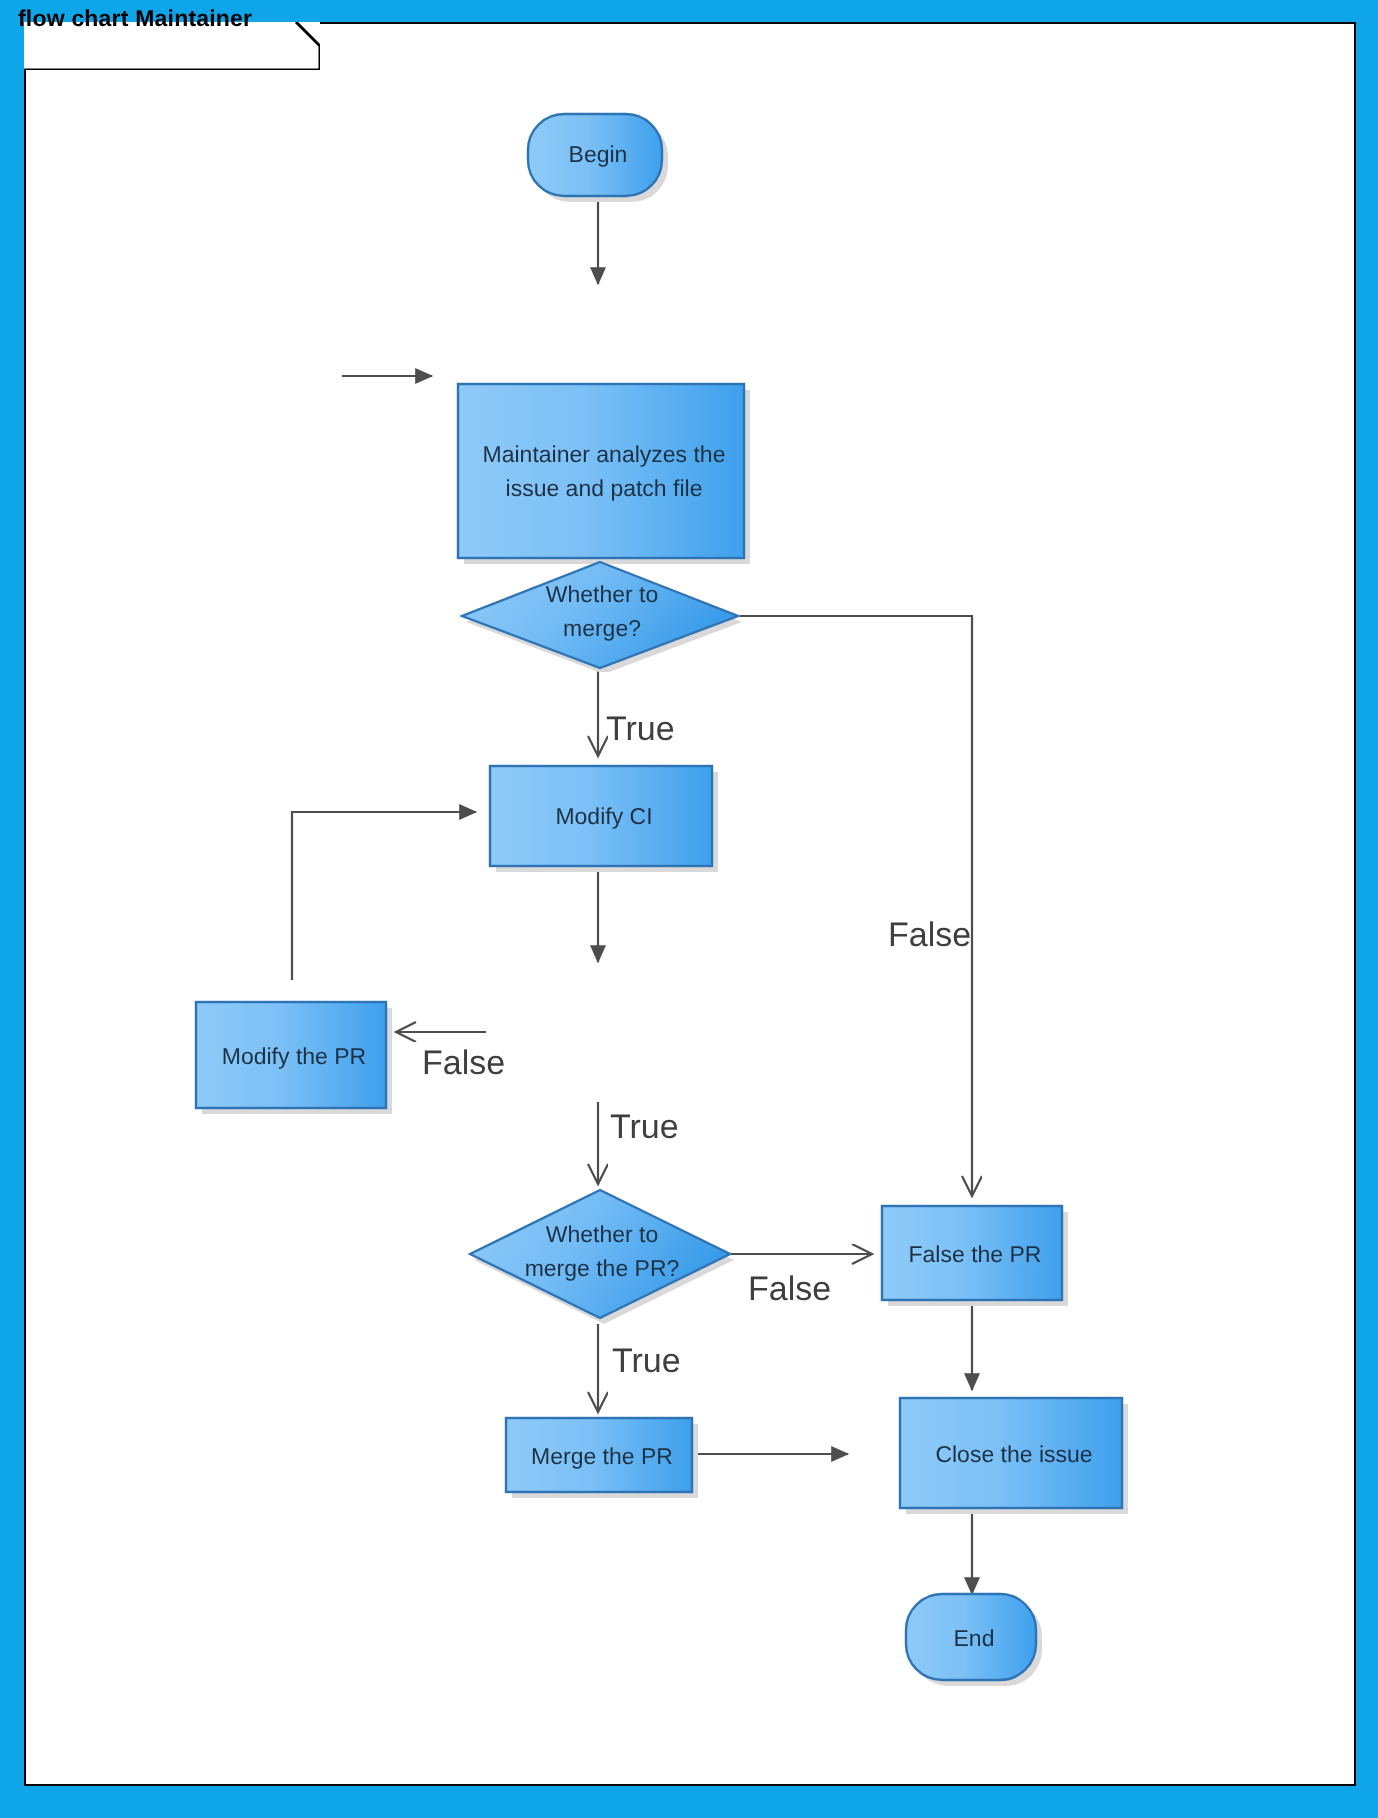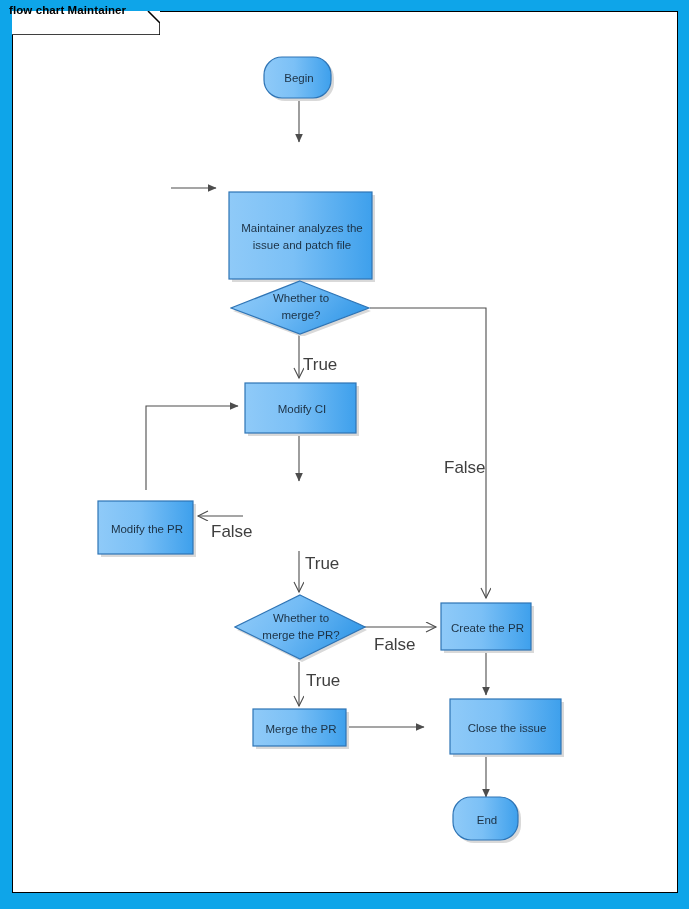--- a/index.html
+++ b/index.html
@@ -243,21 +243,21 @@
         <span>merge the PR?</span>
       </div>
     </div>
 
     <div class="node" style="left:440px; top:602px; width:95px; height:52px;">
       <svg class="shape" viewBox="0 0 95 52" preserveAspectRatio="none">
         <rect x="4" y="4" width="90" height="47" fill="#d9d9d9"></rect>
         <rect x="1" y="1" width="90" height="47" fill="url(#node-grad)" stroke="#2e74b5" stroke-width="1.2"></rect>
       </svg>
       <div class="label">
-        <span>Create the PR</span>
+        <span>False the PR</span>
       </div>
     </div>
 
     <div class="node" style="left:252px; top:708px; width:98px; height:42px;">
       <svg class="shape" viewBox="0 0 98 42" preserveAspectRatio="none">
         <rect x="4" y="4" width="93" height="37" fill="#d9d9d9"></rect>
         <rect x="1" y="1" width="93" height="37" fill="url(#node-grad)" stroke="#2e74b5" stroke-width="1.2"></rect>
       </svg>
       <div class="label">
         <span>Merge the PR</span>

